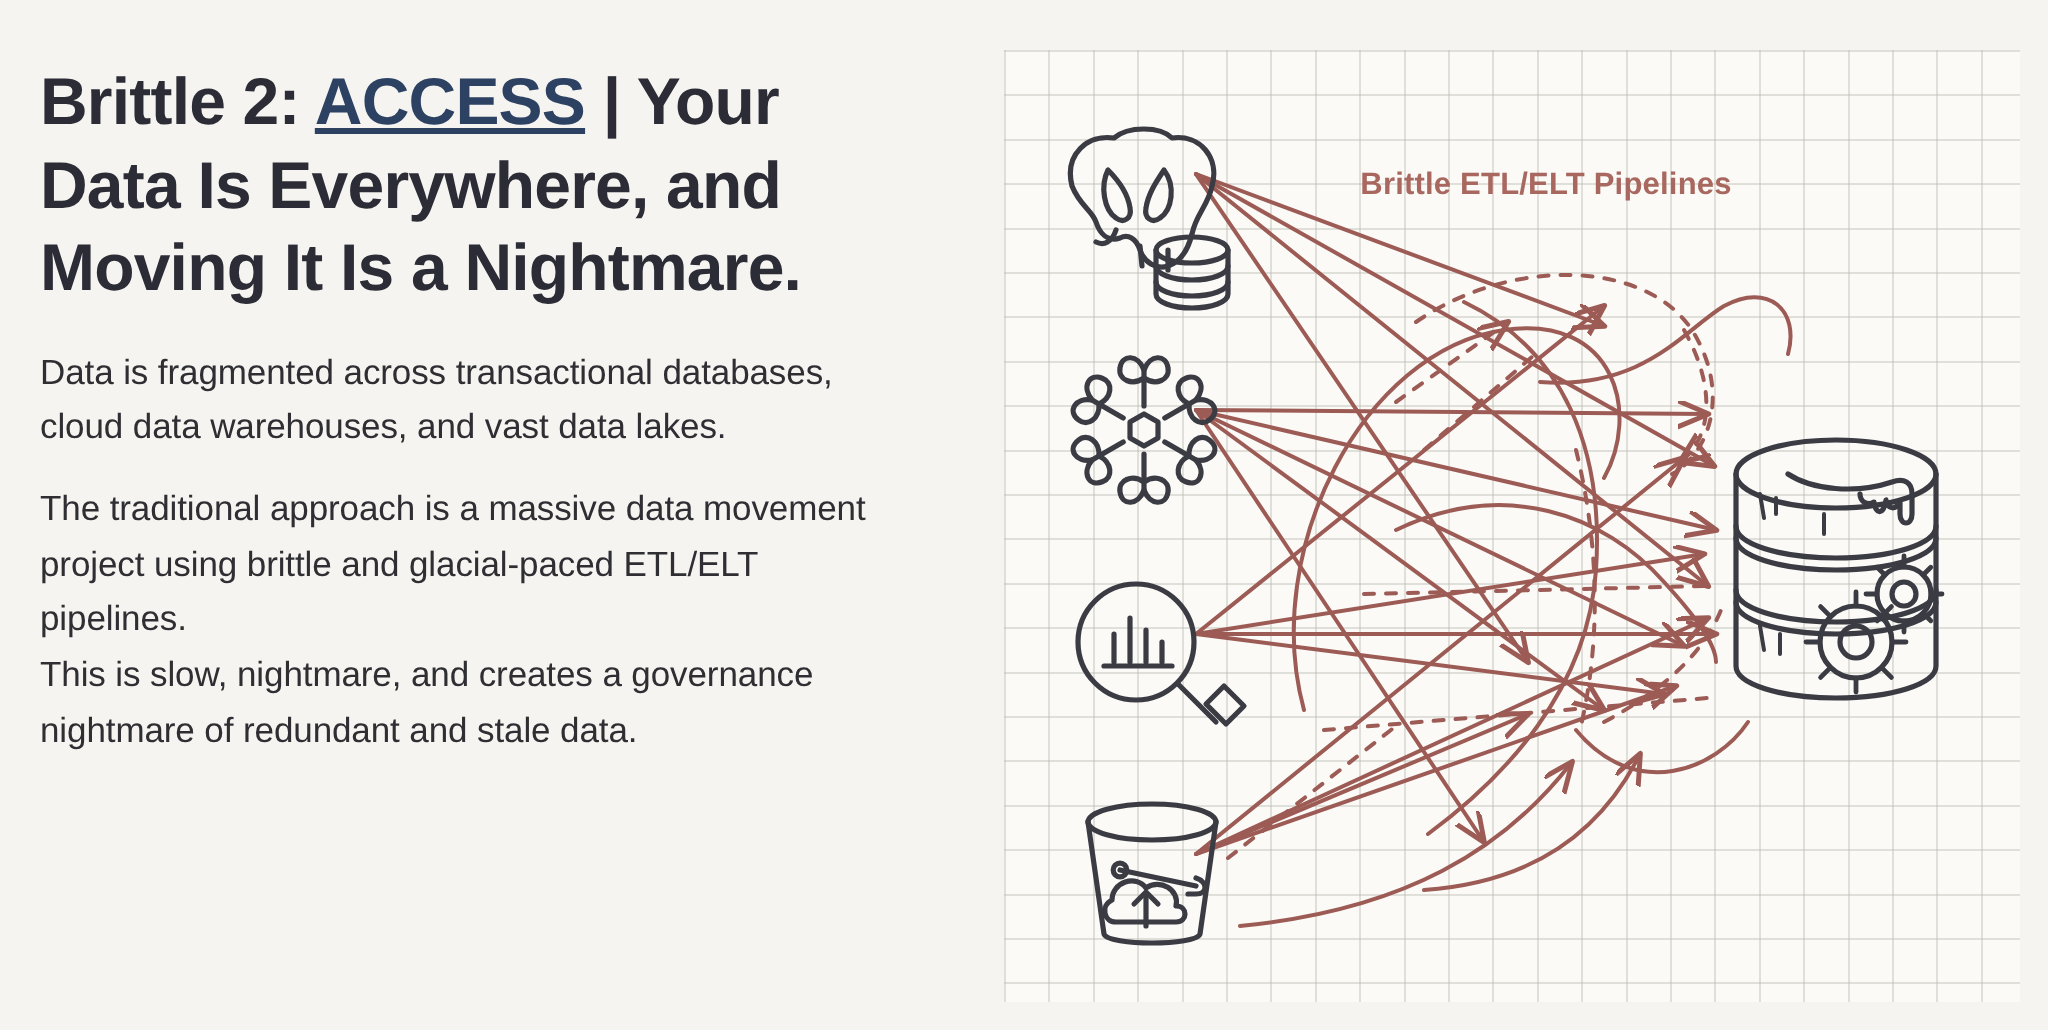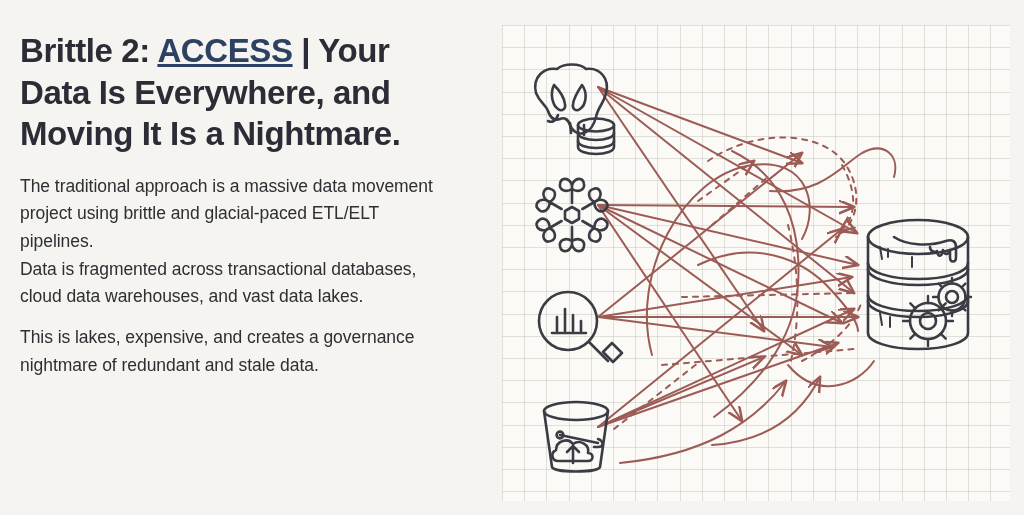--- a/index.html
+++ b/index.html
@@ -90,27 +90,28 @@
 </style>
 </head>
 <body>
 
 <div class="slide">
 
   <div class="text-col">
 
     <h1 class="headline"><span>Brittle 2: </span><span class="accent">ACCESS</span><span> | Your Data Is Everywhere, and Moving It Is a Nightmare.</span></h1>
 
+    <p class="body-para">Data is fragmented across transactional databases, cloud data warehouses, and vast data lakes.</p>
     <p class="body-para tight">The traditional approach is a massive data movement project using brittle and glacial-paced ETL/ELT pipelines.</p>
-    <p class="body-para">Data is fragmented across transactional databases, cloud data warehouses, and vast data lakes.</p>
-    <p class="body-para">This is lakes, expensive, and creates a governance nightmare of redundant and stale data.</p>
+    <p class="body-para">This is slow, nightmare, and creates a governance nightmare of redundant and stale data.</p>
   </div>
 
   <div class="diagram-panel">
 
+    <div class="pipe-label">Brittle ETL/ELT Pipelines</div>
 
     <svg class="diagram-svg" width="508" height="476" viewBox="0 0 508 476">
       <defs>
         <marker id="ah" markerWidth="9" markerHeight="9" refX="7.4" refY="3.2" orient="auto" markerUnits="strokeWidth">
           <path d="M0,0 L7.6,3.2 L0,6.4" fill="none" stroke="#9d5b55" stroke-width="1.25" stroke-linecap="round" stroke-linejoin="round"></path>
         </marker>
       </defs>
 
       <g stroke="#9d5b55" stroke-width="2" fill="none" stroke-linecap="round" marker-end="url(#ah)">
 

